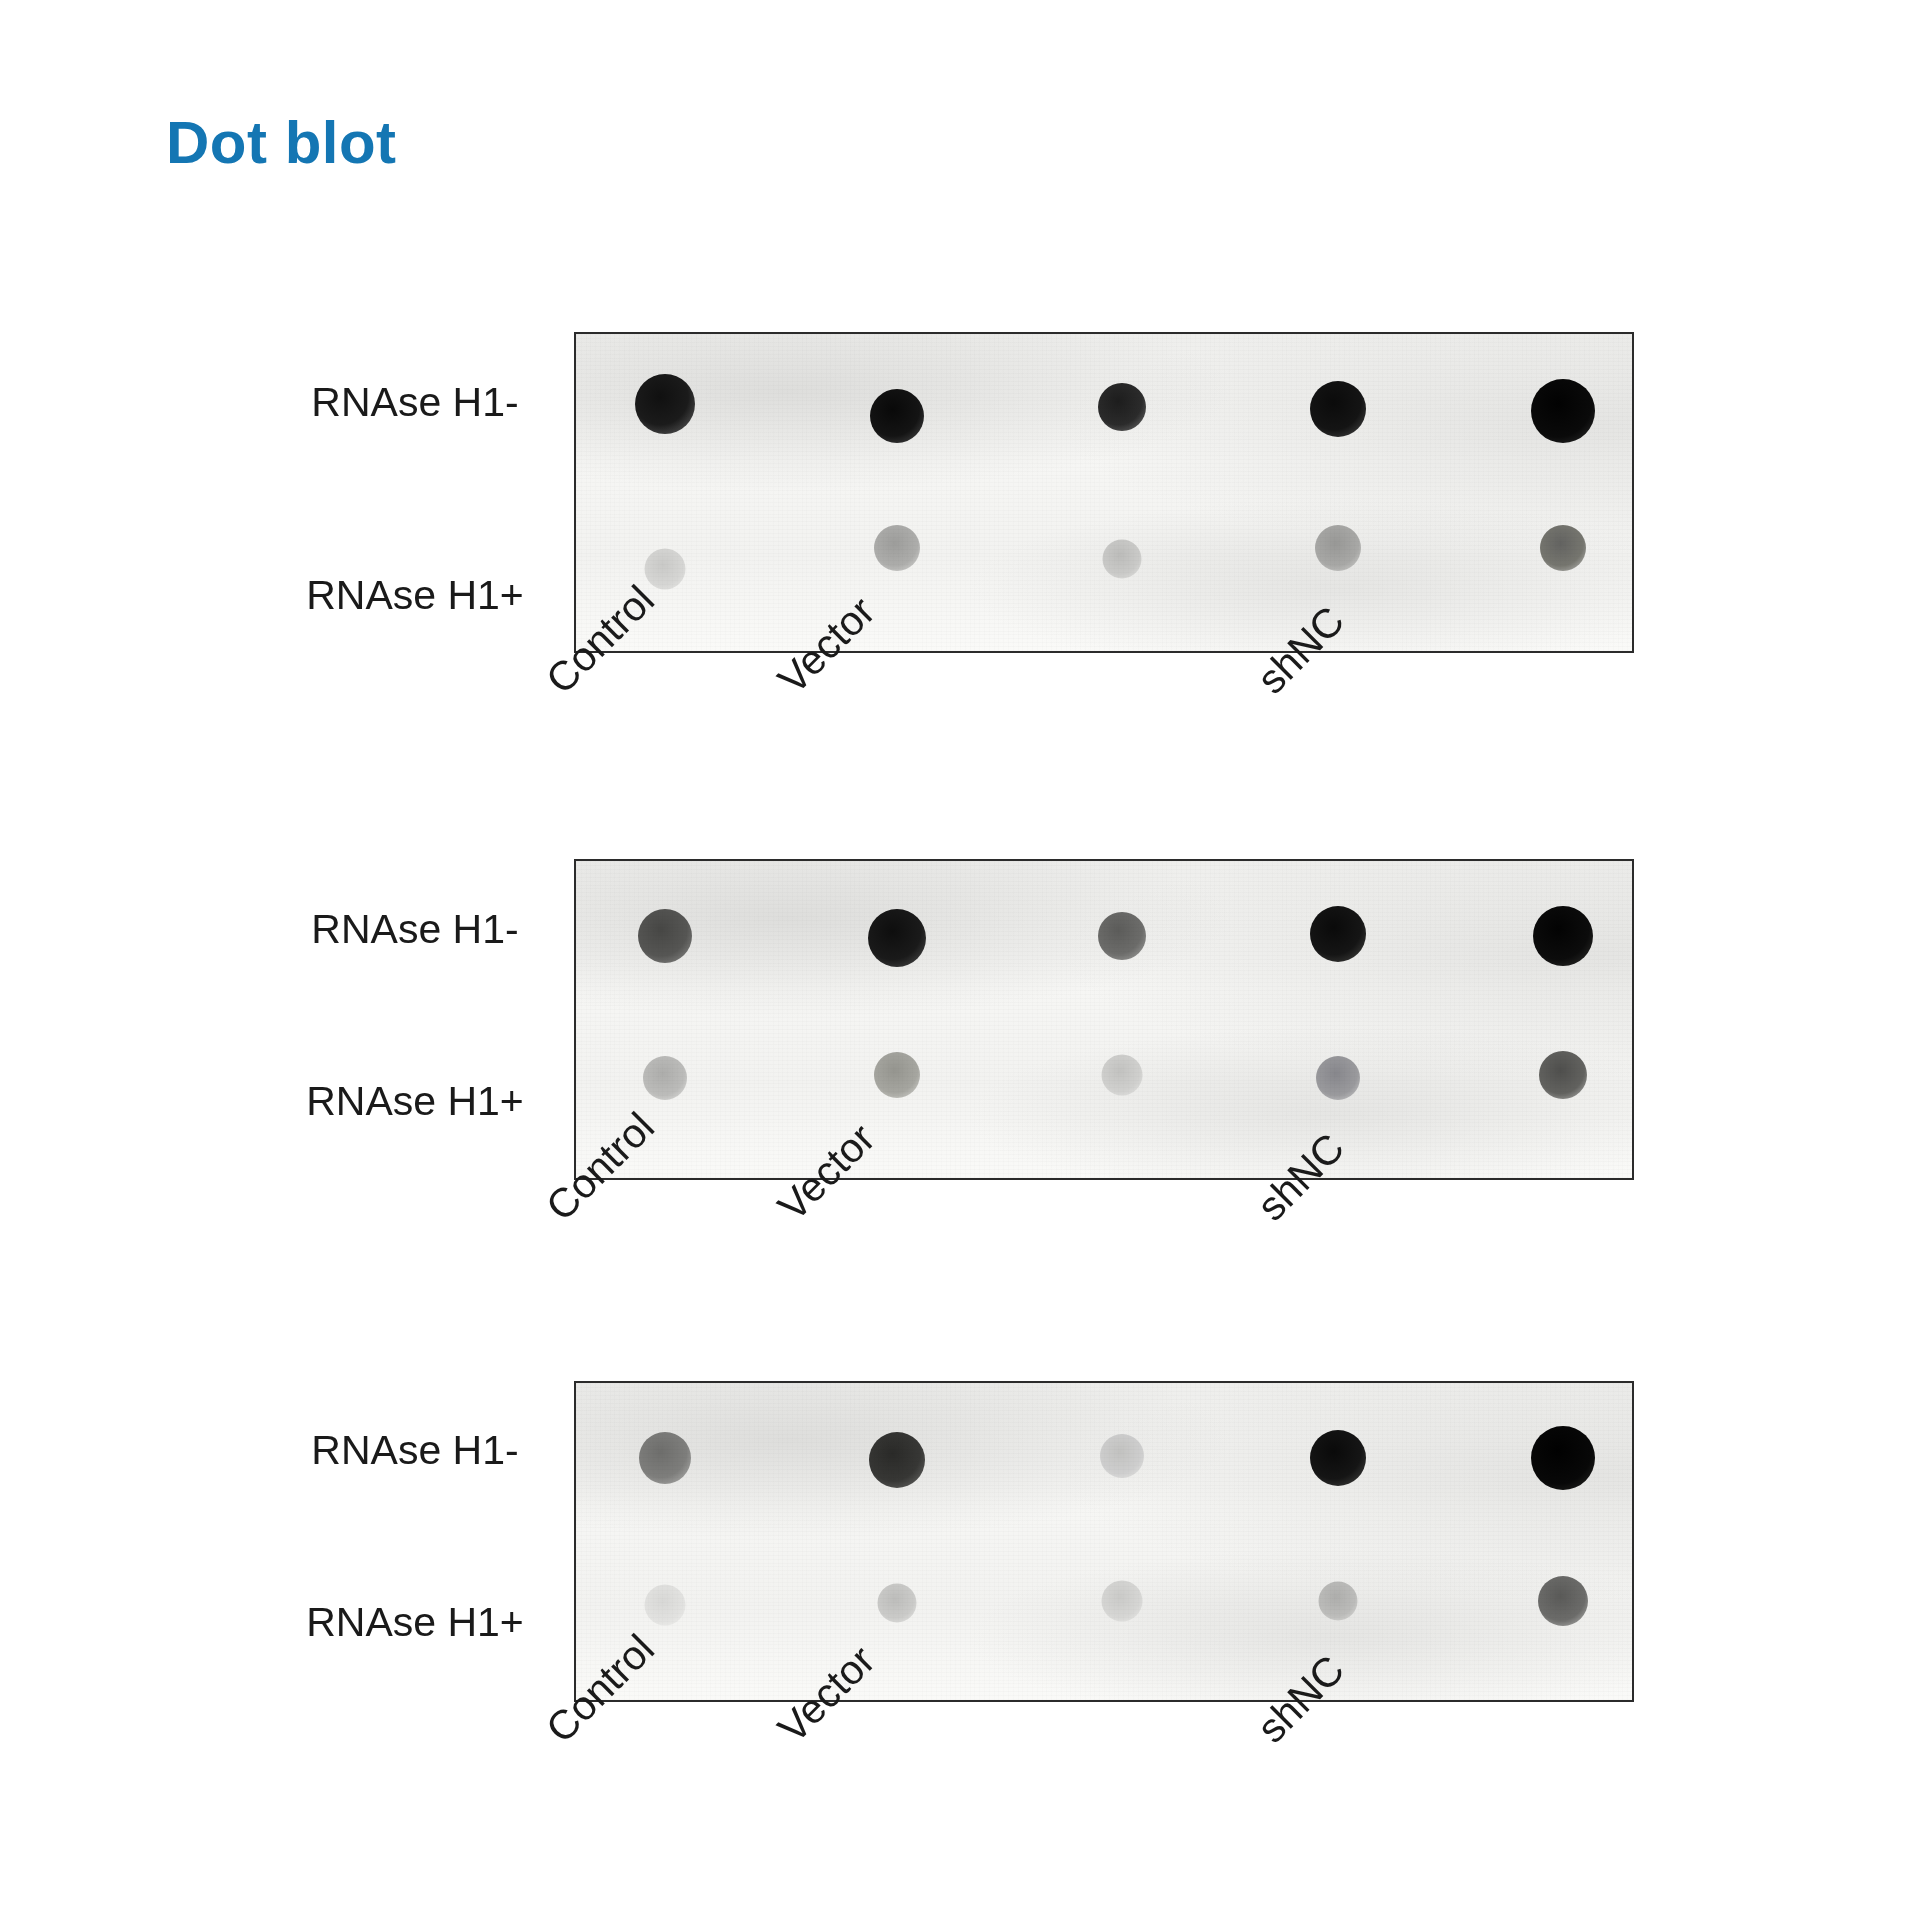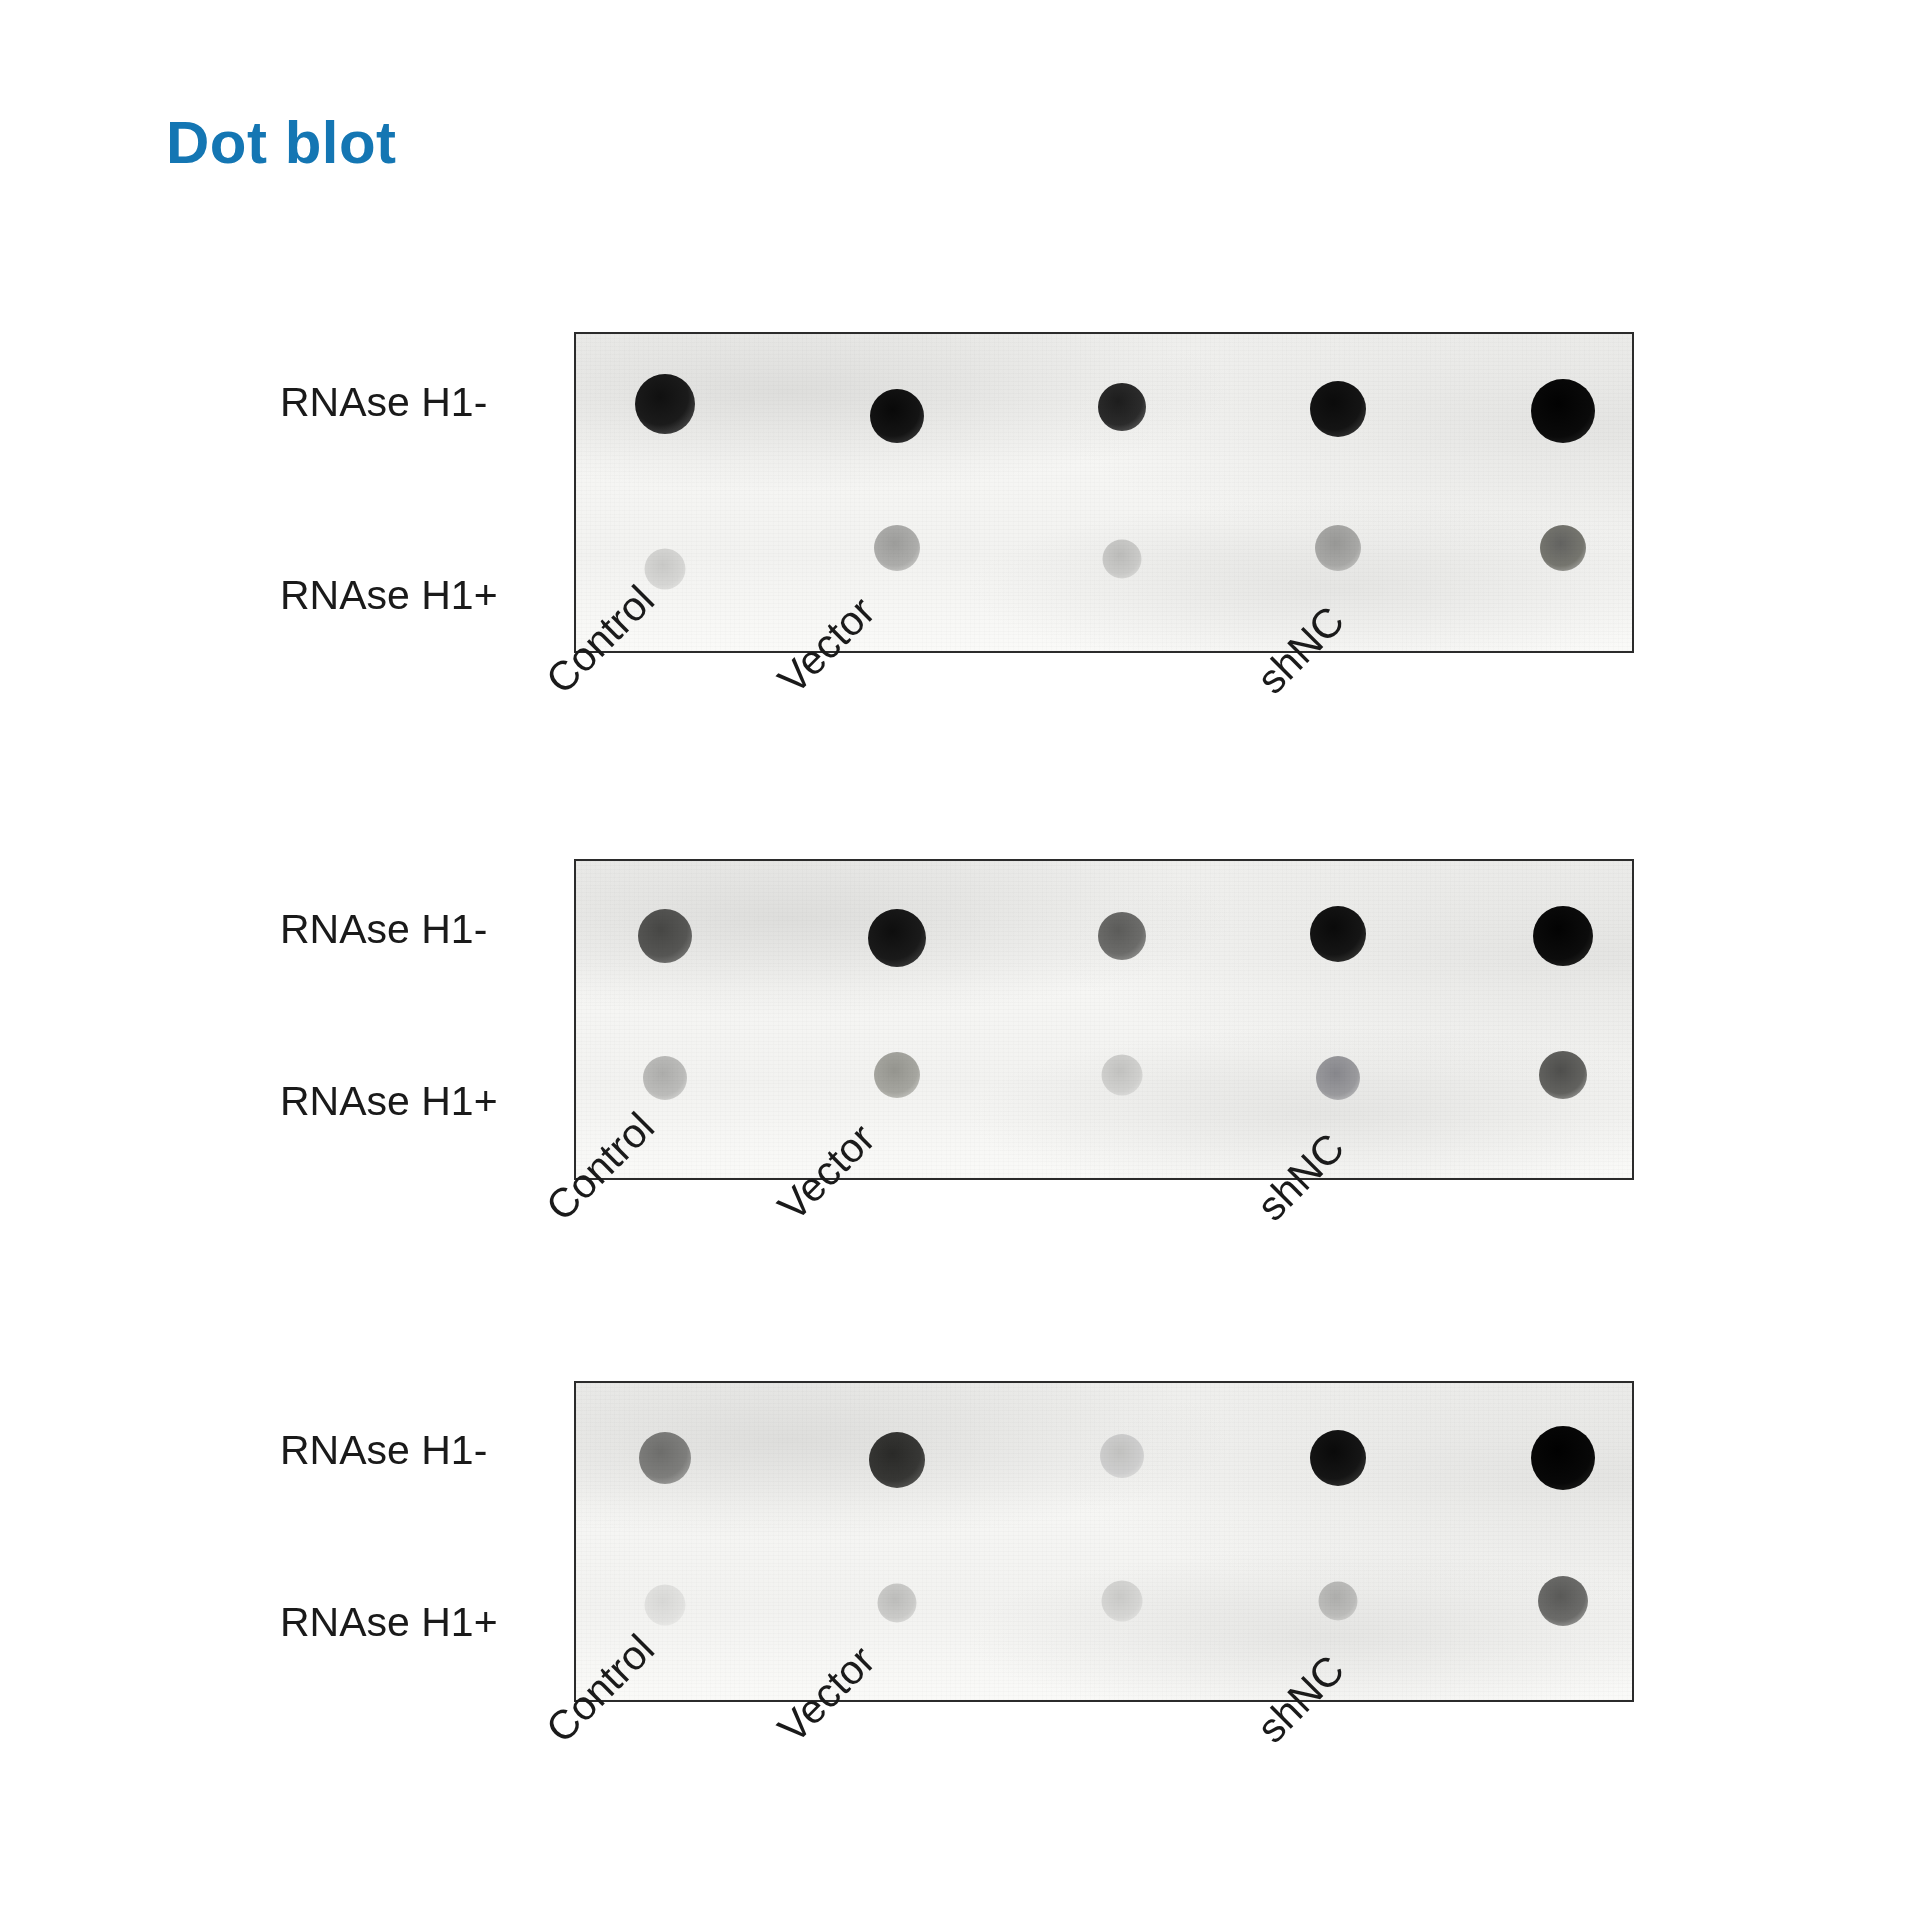--- a/index.html
+++ b/index.html
@@ -58,21 +58,21 @@
   .dot {
     position: absolute;
     border-radius: 50%;
     transform: translate(-50%, -50%);
   }
   .row-label {
     position: absolute;
     font-size: 41px;
     color: #1a1a1a;
     white-space: nowrap;
-    text-align: left;
+    text-align: center;
     transform: translateY(-50%);
   }
   .col-label {
     position: absolute;
     font-size: 41px;
     color: #1a1a1a;
     white-space: nowrap;
     transform-origin: left top;
     transform: rotate(-45deg);
   }

